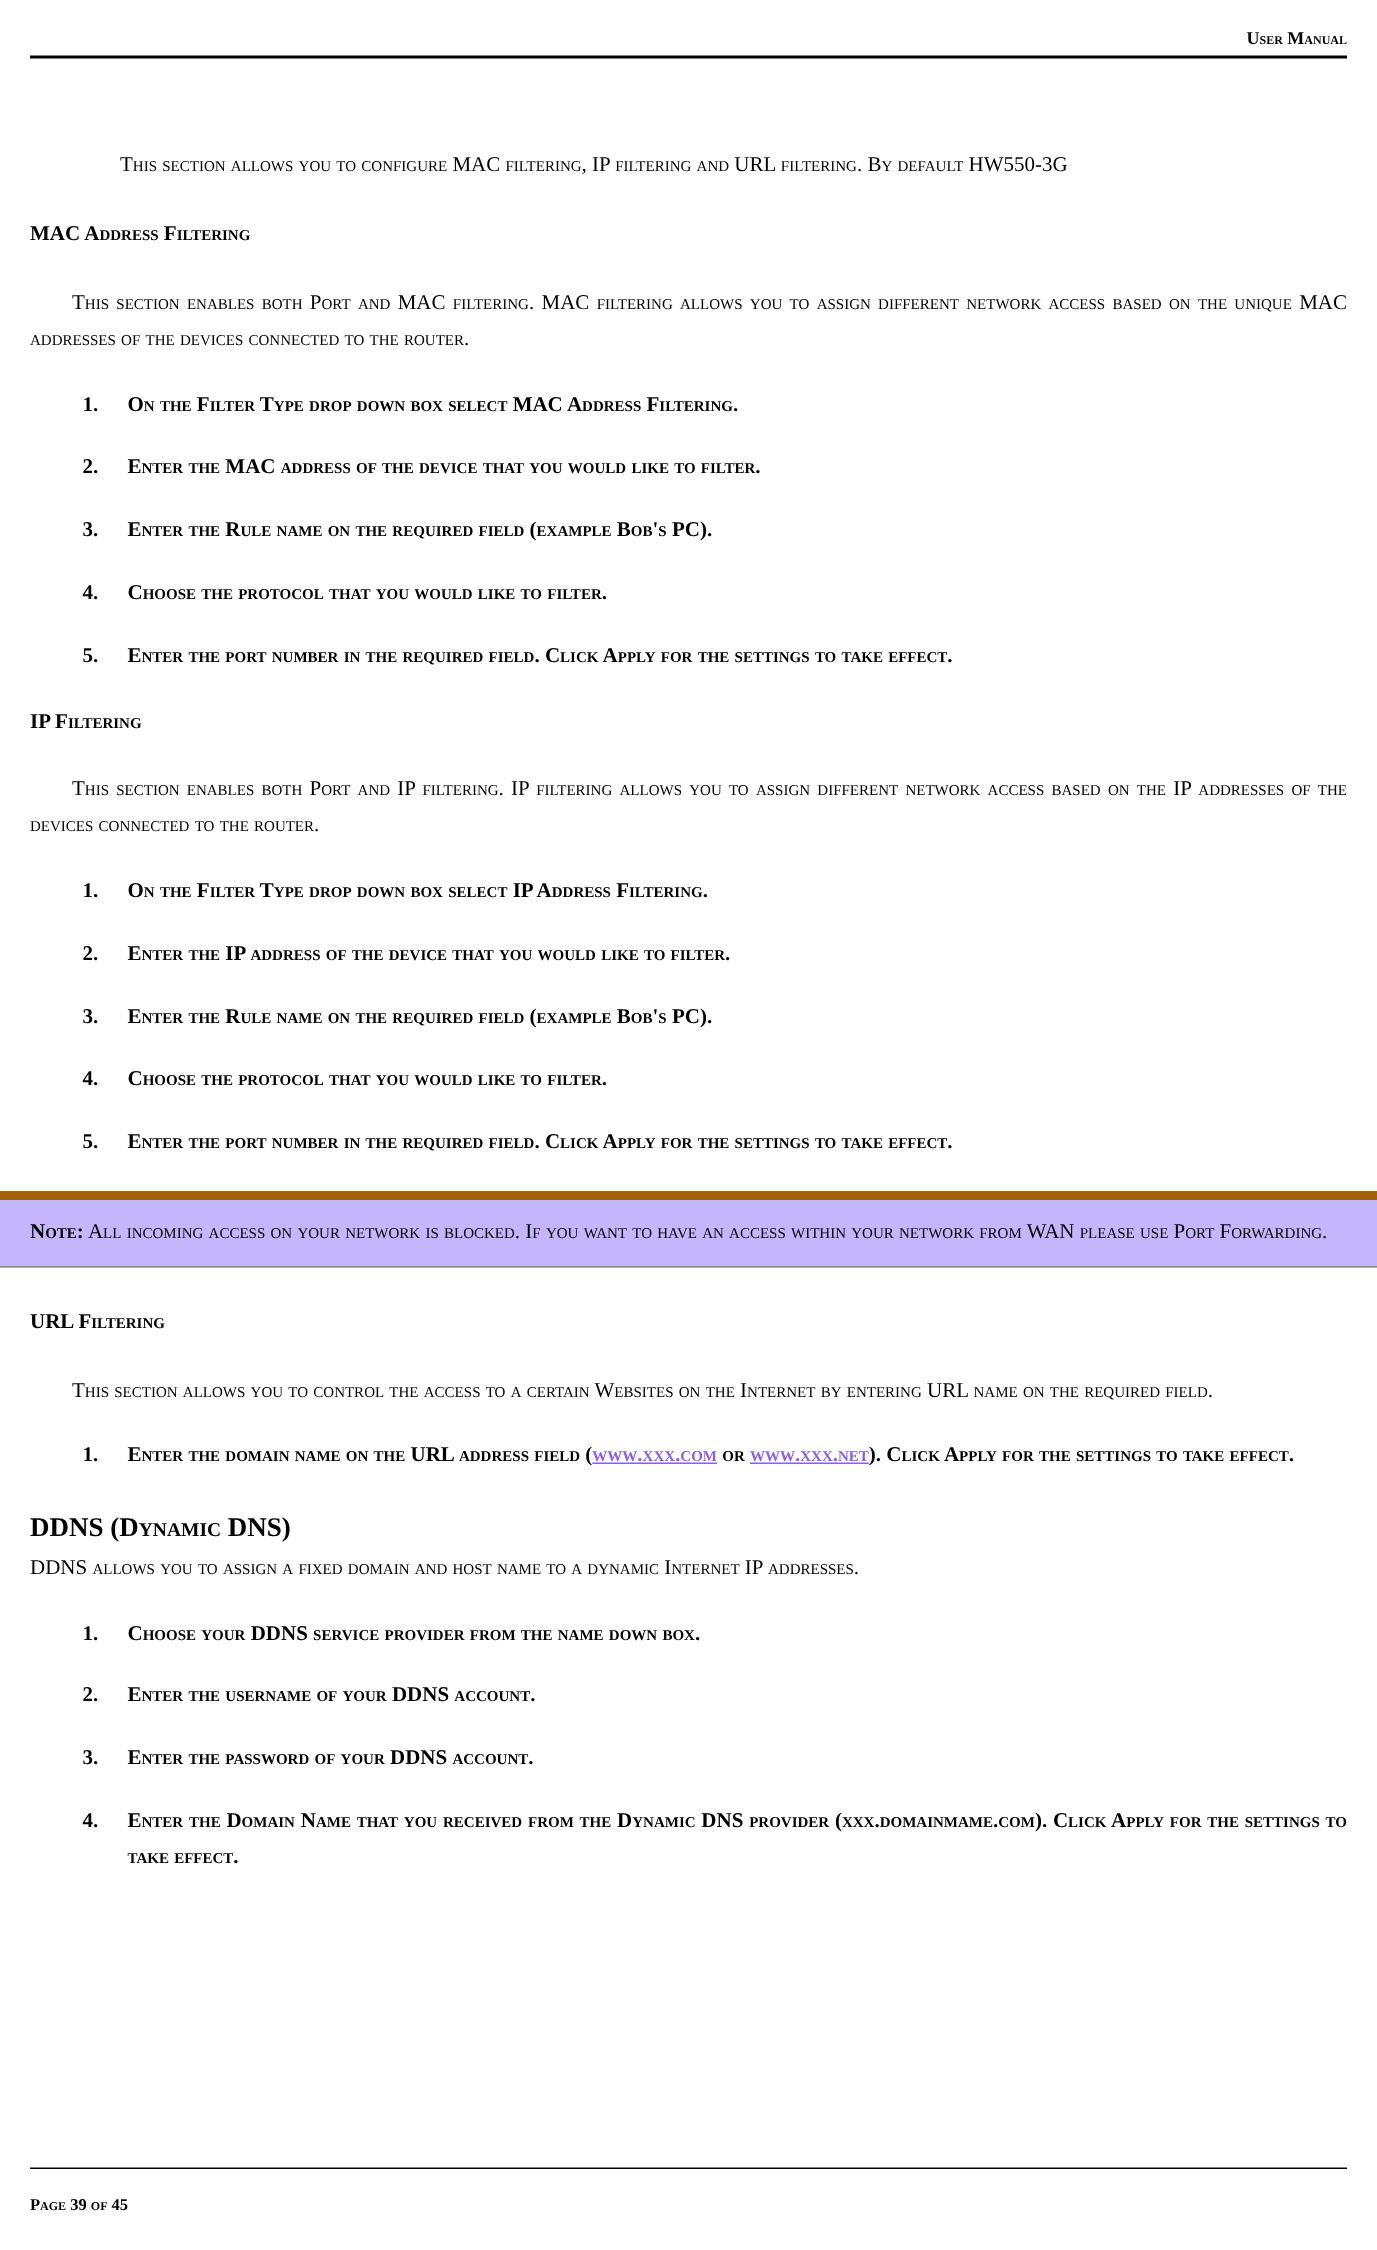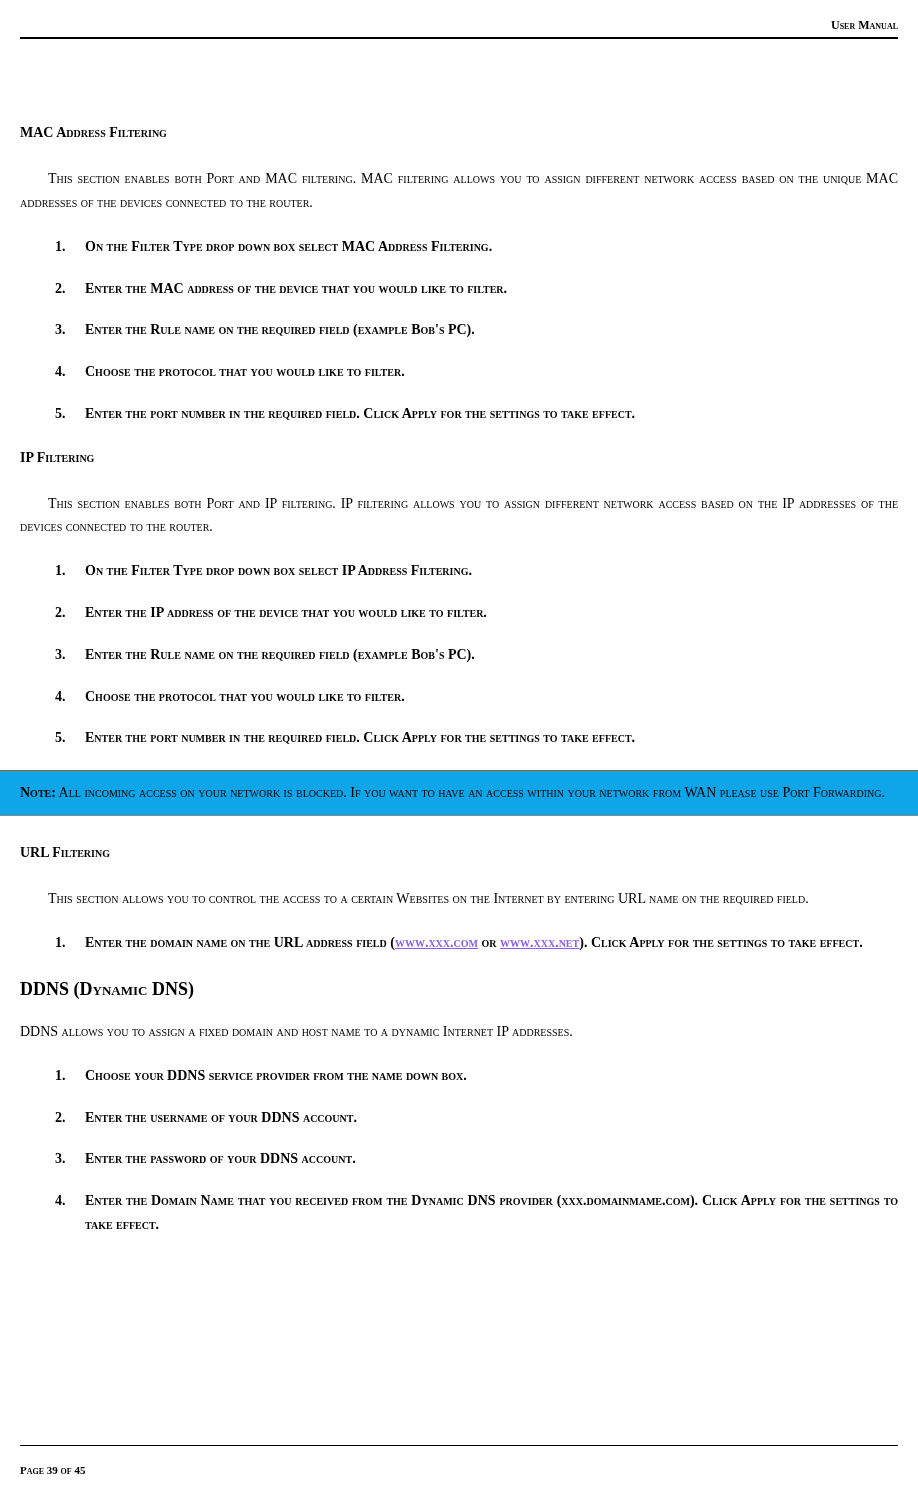--- a/index.html
+++ b/index.html
@@ -68,38 +68,37 @@
     }
     .list-text {
       font-weight: bold;
       flex: 1;
     }
     .list-text-normal {
       flex: 1;
       font-weight: bold;
     }
     .note-block {
-      background: #0ea5e9;
-      border-top: 1px solid #a16207;
+      background: #c4b5fd;
+      border-top: 6px solid #a16207;
       border-bottom: 1px solid #888;
       padding: 10px 0;
       margin-left: -20px;
       margin-right: -20px;
       padding-left: 20px;
       padding-right: 20px;
       margin-bottom: 25px;
       text-align: justify;
     }
     .note-label {
       font-weight: bold;
     }
     .section-heading {
       font-weight: bold;
       font-size: 18px;
-      margin-bottom: 15px;
       margin-top: 10px;
     }
     .link {
       color: #8b5cf6;
       text-decoration: underline;
       border-bottom: none;
     }
     .footer {
       border-top: 1px solid #000;
       padding-top: 15px;
@@ -115,20 +114,21 @@
 
 <div class="page">
   <div class="header-area">
     <div class="header-title">User Manual</div>
     <div class="header-line"></div>
   </div>
 
   <div class="content">
 
     <div class="intro">
+      <div class="first-indent">This section allows you to configure MAC filtering, IP filtering and URL filtering. By default HW550-3G</div>
     </div>
 
     <div class="subtitle">MAC Address Filtering</div>
     <div class="para para-indent">This section enables both Port and MAC filtering. MAC filtering allows you to assign different network access based on the unique MAC addresses of the devices connected to the router.</div>
     <div class="list">
       <div class="list-item">
           <span class="list-num">1.</span>
           <span class="list-text">On the Filter Type drop down box select MAC Address Filtering.</span>
         </div>
       <div class="list-item">

